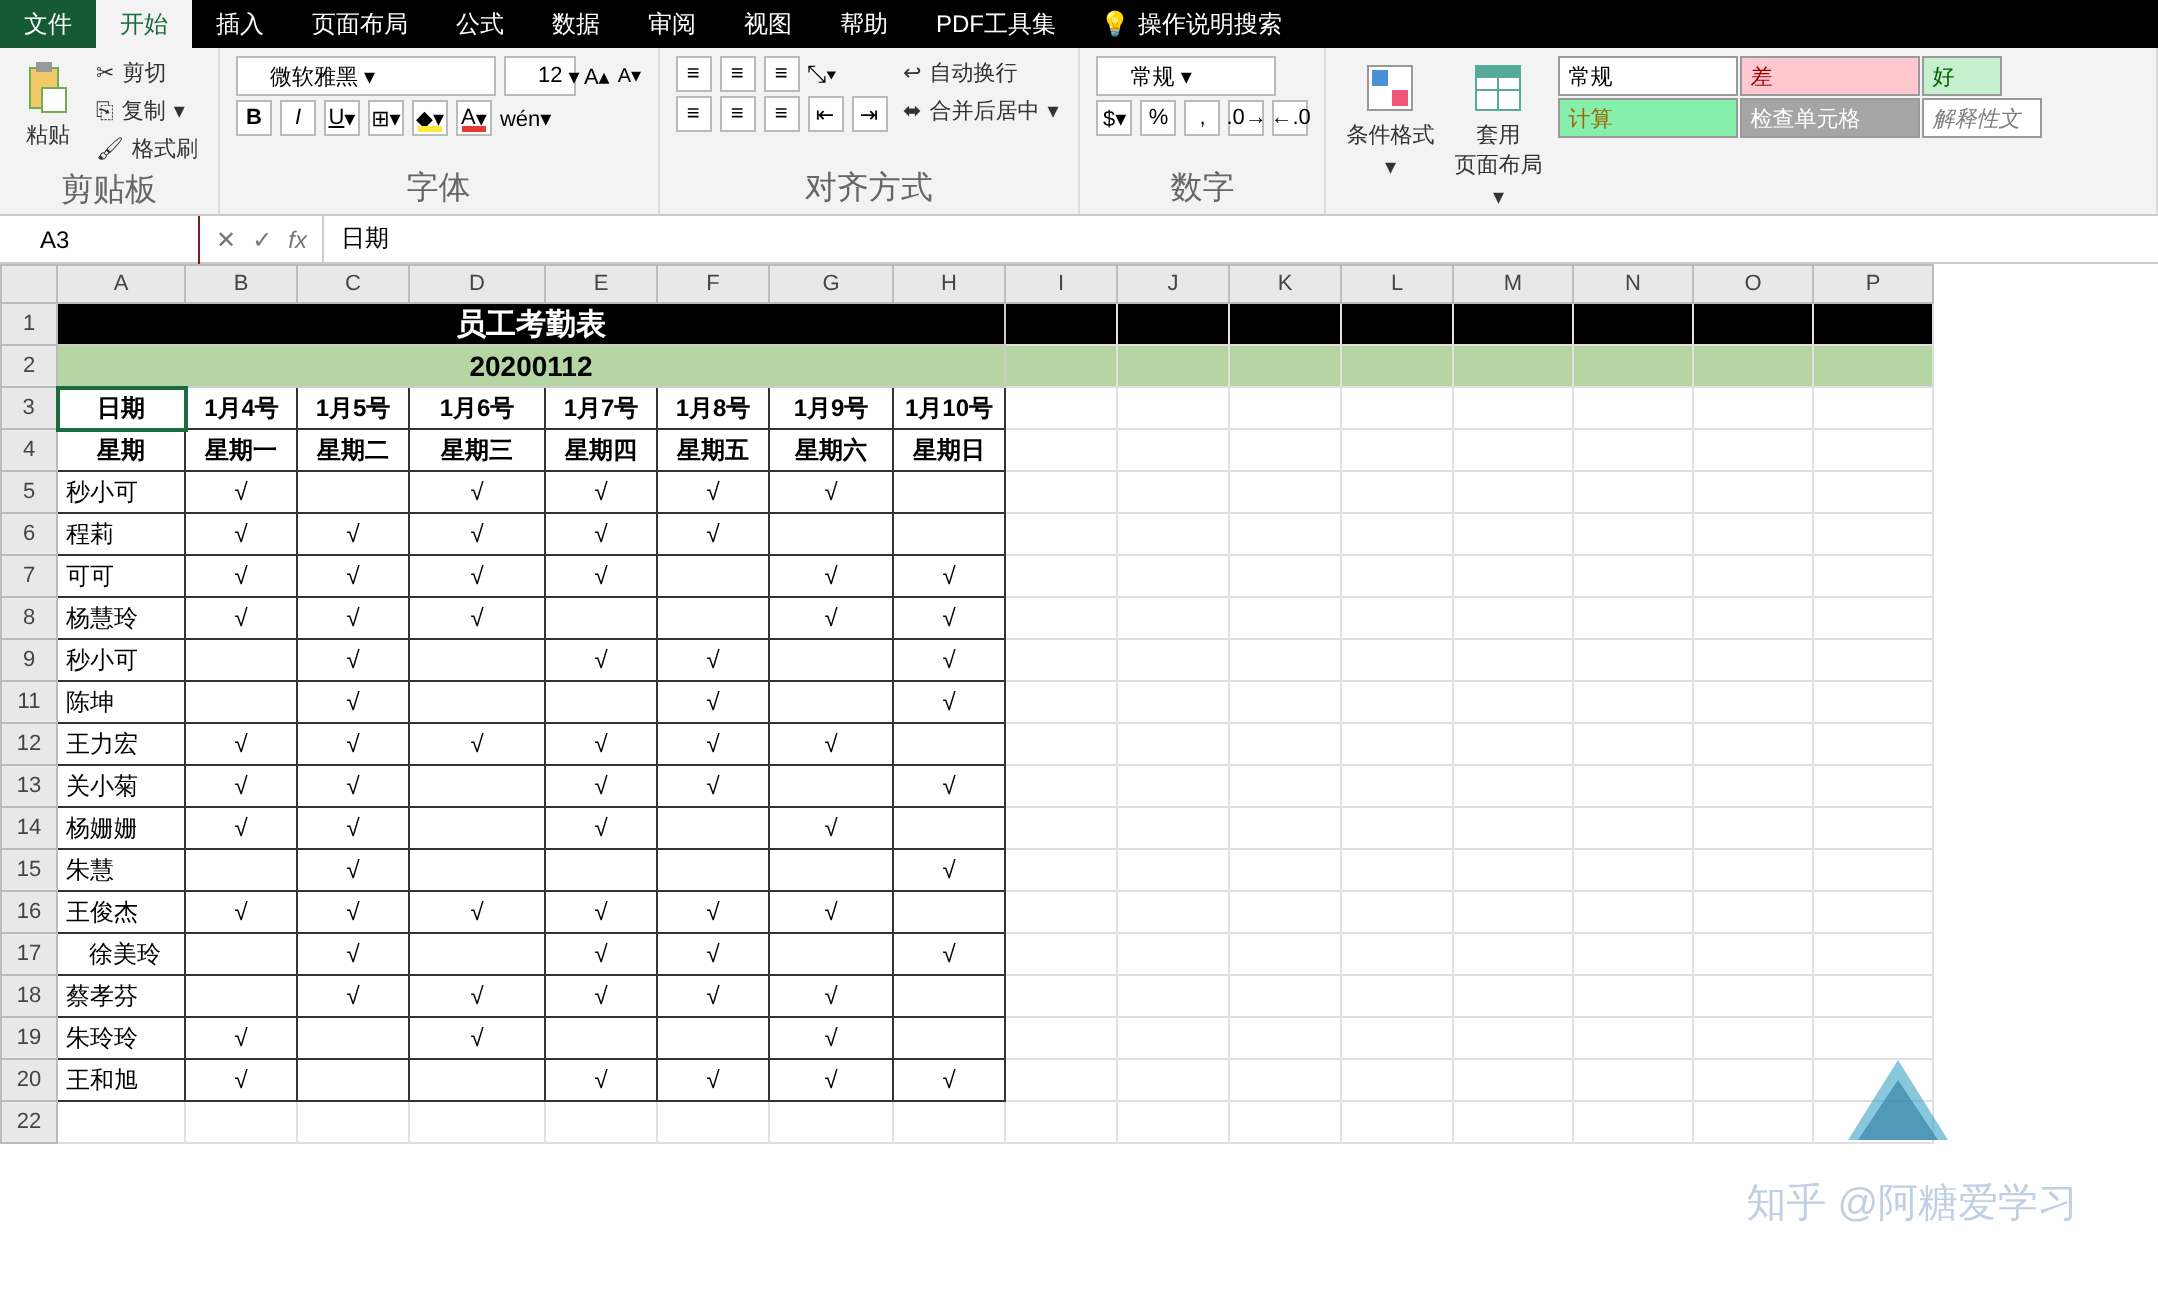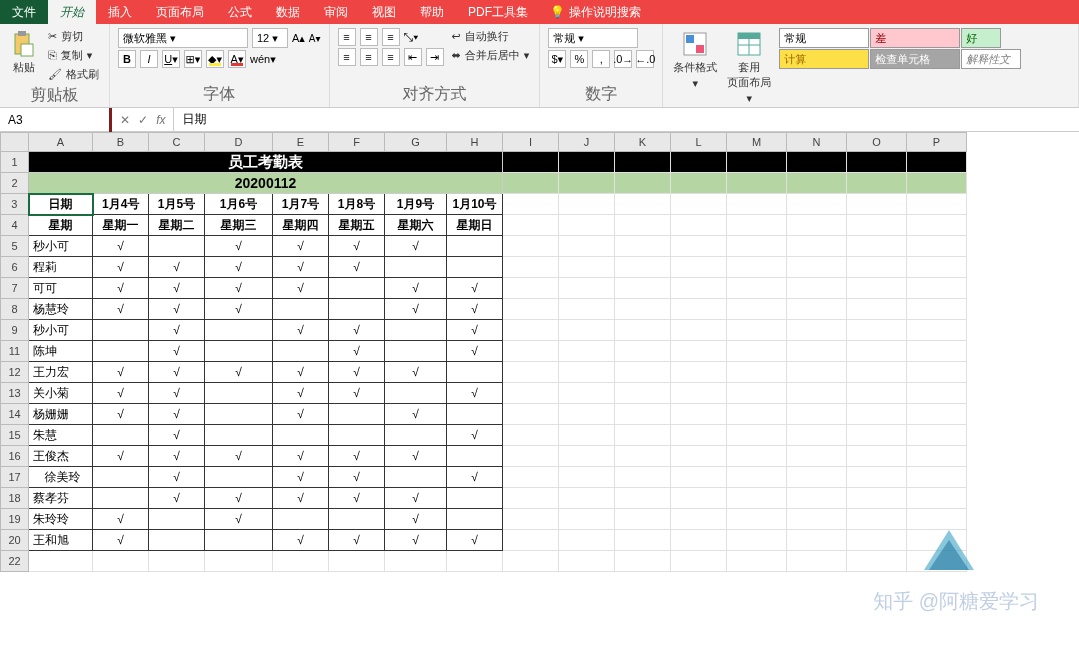--- a/index.html
+++ b/index.html
@@ -1,35 +1,35 @@
 <!DOCTYPE html>
 <html><head>
 <meta charset="utf-8">
 <style>
 * { margin:0; padding:0; box-sizing:border-box; font-family:"Microsoft YaHei",sans-serif; }
 body { background:#fff; overflow:hidden; font-size:12px; }
-.menubar { background:#ef4444; height:24px; display:flex; align-items:center; color:#fff; }
+.menubar { background:#000000; height:24px; display:flex; align-items:center; color:#fff; }
 .menubar .tab { padding:0 12px; height:24px; display:flex; align-items:center; cursor:pointer; font-size:12px; }
 .menubar .tab.file { background:#155a35; }
-.menubar .tab.active { background:#f3f3f3; color:#1a6b3f;font-style:italic; }
+.menubar .tab.active { background:#f3f3f3; color:#1a6b3f; }
 .menubar .search { display:flex; align-items:center; gap:4px; padding:0 10px; font-size:12px; }
 .ribbon { background:#f3f3f3; height:84px; border-bottom:1px solid #ccc; display:flex; }
 .group { border-right:1px solid #ddd; display:flex; flex-direction:column; padding:4px 8px 2px; }
 .group-body { flex:1; display:flex; align-items:flex-start; gap:6px; }
 .group-label { text-align:center; font-size:16px; color:#666; padding-top:2px; }
 .bigbtn { display:flex; flex-direction:column; align-items:center; gap:2px; cursor:pointer; font-size:11px; color:#333; padding:2px; }
 .bigbtn .ico { width:28px; height:28px; display:flex; align-items:center; justify-content:center; }
 .vstack { display:flex; flex-direction:column; gap:2px; }
 .hstack { display:flex; align-items:center; gap:4px; }
 .smallitem { display:flex; align-items:center; gap:4px; font-size:11px; color:#333; cursor:pointer; padding:1px 2px; }
-.dropdown { border:1px solid #bbb; background:#fff; height:20px; display:flex; align-items:center; padding:0 4px; font-size:11px; }
+.dropdown { border:1px solid #bbb; background:#fff; height:20px; display:flex; align-items:center; padding:0 16px; font-size:11px; }
 .minibox { width:18px; height:18px; border:1px solid #bbb; background:#fff; display:flex; align-items:center; justify-content:center; cursor:pointer; font-size:11px; }
 .style-swatch { width:90px; height:20px; border:1px solid #999; display:flex; align-items:center; padding:0 4px; font-size:11px; }
 .fxbar { height:24px; border-bottom:1px solid #ccc; display:flex; align-items:center; background:#fff; }
-.namebox { width:112px; border-right:3px solid #7f1d1d; padding:0 8px; height:24px; display:flex; align-items:center; }
+.namebox { width:100px; border-right:1px solid #7f1d1d; padding:0 20px; height:24px; display:flex; align-items:center; }
 .fxicons { display:flex; align-items:center; gap:8px; padding:0 8px; border-right:1px solid #ccc; height:24px; color:#777; }
 .fxinput { flex:1; padding:0 8px; }
 .sheet { position:relative; overflow:auto; height:calc(645px - 24px - 84px - 24px); }
 table { border-collapse:collapse; table-layout:fixed; }
 .colhead th { background:#e8e8e8; border:1px solid #bbb; font-weight:normal; font-size:11px; color:#444; height:19px; text-align:center; }
 .rowhead { background:#e8e8e8; border:1px solid #bbb; font-weight:normal; font-size:11px; color:#444; text-align:center; width:28px; }
 td { border:1px solid #ccc; height:21px; text-align:center; font-size:12px; position:relative; }
 .title-row td { background:#000; color:#fff; font-weight:bold; font-size:15px; }
 .sub-row td { background:#b5d6a3; font-weight:bold; font-size:14px; }
 .hdr td { border:1px solid #333; font-weight:bold; }
@@ -182,21 +182,21 @@
         <span style="white-space:pre;text-align:center">套用
 页面布局</span>▾
       </div>
       <div class="vstack" style="gap:1px">
         <div class="hstack" style="gap:1px">
           <div class="style-swatch" style="background:#fff">常规</div>
           <div class="style-swatch" style="background:#ffc7ce;color:#9c0006">差</div>
           <div class="style-swatch" style="background:#c6efce;color:#006100;width:40px">好</div>
         </div>
         <div class="hstack" style="gap:1px">
-          <div class="style-swatch" style="background:#fde047;color:#9c6500">计算</div>
+          <div class="style-swatch" style="background:#86efac;color:#9c6500">计算</div>
           <div class="style-swatch" style="background:#a5a5a5;color:#fff">检查单元格</div>
           <div class="style-swatch" style="background:#fff;color:#7f7f7f;font-style:italic;width:60px">解释性文</div>
         </div>
       </div>
     </div>
   </div>
 </div>
 
 <div class="fxbar">
   <div class="namebox">A3</div>

